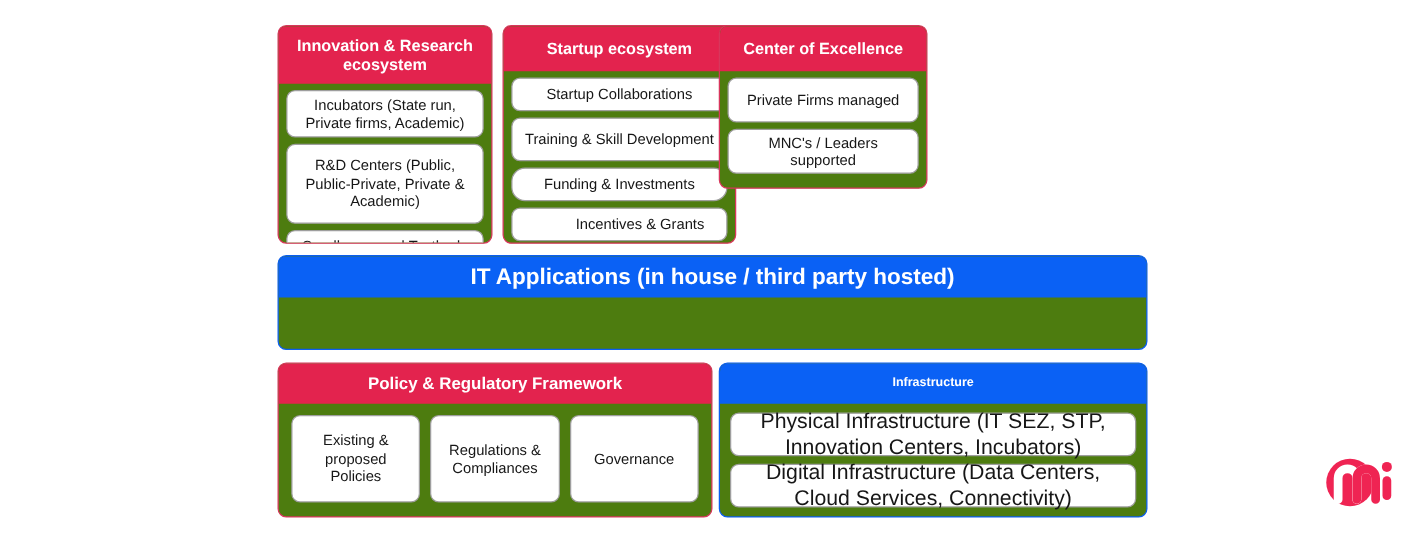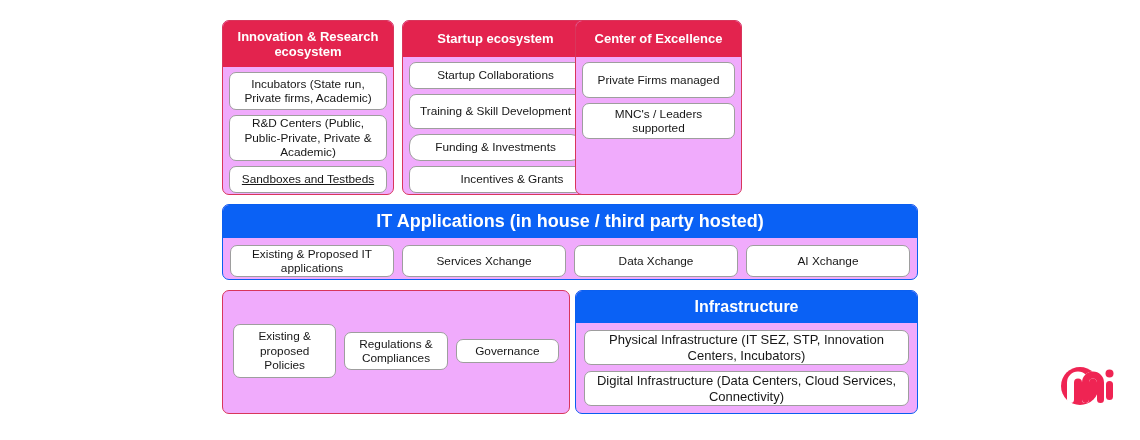--- a/index.html
+++ b/index.html
@@ -20,21 +20,21 @@
     position: absolute;
     left: 0; top: 0;
     width: 1140px;
     height: 440px;
   }
 
   
   .card {
     position: absolute;
     box-sizing: border-box;
-    background: #f0abfc;
+    background: #4d7c0f;
     border-radius: 7px;
     overflow: hidden;
     display: flex;
     flex-direction: column;
   }
   .card.red   { border: 1px solid #d8365c; }
   .card.blue  { border: 1px solid #0a5ef0; }
 
   .card-header {
     flex: 0 0 auto;
@@ -79,35 +79,35 @@
     line-height: 1.22;
     padding: 4px 6px;
     color: #161616;
   }
   .col .item { width: 100%; }
   .row .item { flex: 1 1 0; }
 
   
   #col-innovation { left: 222px; top: 20px;  width: 172px; height: 175px; }
   #col-startup    { left: 402px; top: 20px;  width: 187px; height: 175px; }
-  #col-coe        { left: 575px; top: 20px;  width: 167px; height: 175px; }
+  #col-coe        { left: 575px; top: 20px;  width: 167px; height: 131px; }
   #col-collab     { left: 752px; top: 20px;  width: 166px; height: 175px; }
 
   #col-innovation .card-header,
   #col-collab .card-header { height: 40px; font-size: 13px; }
   #col-startup .card-header,
   #col-coe .card-header    { height: 30px; font-size: 13px; }
 
   #col-innovation .item,
   #col-startup .item,
   #col-coe .item,
   #col-collab .item { font-size: 11.8px; }
 
   #col-innovation .item:nth-child(1) { height: 38px; }
-  #col-innovation .item:nth-child(2) { height: 46px; }
+  #col-innovation .item:nth-child(2) { height: 64px; }
   #col-innovation .item:nth-child(3) { height: 27px; text-decoration: underline; }
 
   #col-startup .item:nth-child(1) { height: 27px; }
   #col-startup .item:nth-child(2) { height: 35px; }
   #col-startup .item:nth-child(3) { height: 27px; border-radius: 11px; }
   #col-startup .item:nth-child(4) { height: 27px; padding-left: 39px; }
 
   #col-coe .item:nth-child(1) { height: 36px; }
   #col-coe .item:nth-child(2) { height: 36px; }
   #col-coe .item:nth-child(3) { height: 38px; border-radius: 12px; }
@@ -119,27 +119,27 @@
   
   #band-it { left: 222px; top: 204px; width: 696px; height: 76px; }
   #band-it .card-header { height: 27px; font-size: 18px; }
   #band-it .item { height: 32px; font-size: 11.8px; }
 
   
   #card-policy { left: 222px; top: 290px; width: 348px; height: 124px; }
   #card-infra  { left: 575px; top: 290px; width: 343px; height: 124px; }
 
   #card-policy .card-header { height: 26px; font-size: 13.5px; }
-  #card-infra  .card-header { height: 26px; font-size: 16px; }
-
-  #card-policy .card-body { padding: 9px 10px 11px 10px; gap: 8px; align-items: center; }
+  #card-infra  .card-header { height: 26px; font-size: 10px; }
+
+  #card-policy .card-body { padding: 9px 10px 11px 10px; gap: 8px; }
   #card-policy .item { font-size: 11.8px; }
 
   #card-infra .card-body { flex-direction: column; padding: 7px 8px 8px 8px; gap: 6px; }
-  #card-infra .item { height: 35px; font-size: 13px; width: 100%; text-align: center; }
+  #card-infra .item { height: 35px; font-size: 17px; width: 100%; text-align: center; }
 
   
   #logo {
     position: absolute;
     left: 1056px;
     top: 362px;
     width: 62px;
     height: 48px;
   }
 </style>
@@ -171,29 +171,24 @@
     <div class="card-header red">Center of Excellence</div>
     <div class="card-body col">
       <div class="item">Private Firms managed</div>
       <div class="item">MNC's / Leaders supported</div>
     </div>
   </div>
 
 
   <div class="card blue" id="band-it">
     <div class="card-header blue">IT Applications (in house / third party hosted)</div>
-    <div class="card-body row">
-      <div class="item">Existing &amp; Proposed IT applications</div>
-      <div class="item">Services Xchange</div>
-      <div class="item">Data Xchange</div>
-      <div class="item">AI Xchange</div>
-    </div>
   </div>
 
   <div class="card red" id="card-policy">
+    <div class="card-header red">Policy &amp; Regulatory Framework</div>
     <div class="card-body row">
       <div class="item">Existing &amp; proposed Policies</div>
       <div class="item">Regulations &amp; Compliances</div>
       <div class="item">Governance</div>
     </div>
   </div>
 
   <div class="card blue" id="card-infra">
     <div class="card-header blue">Infrastructure</div>
     <div class="card-body col">

